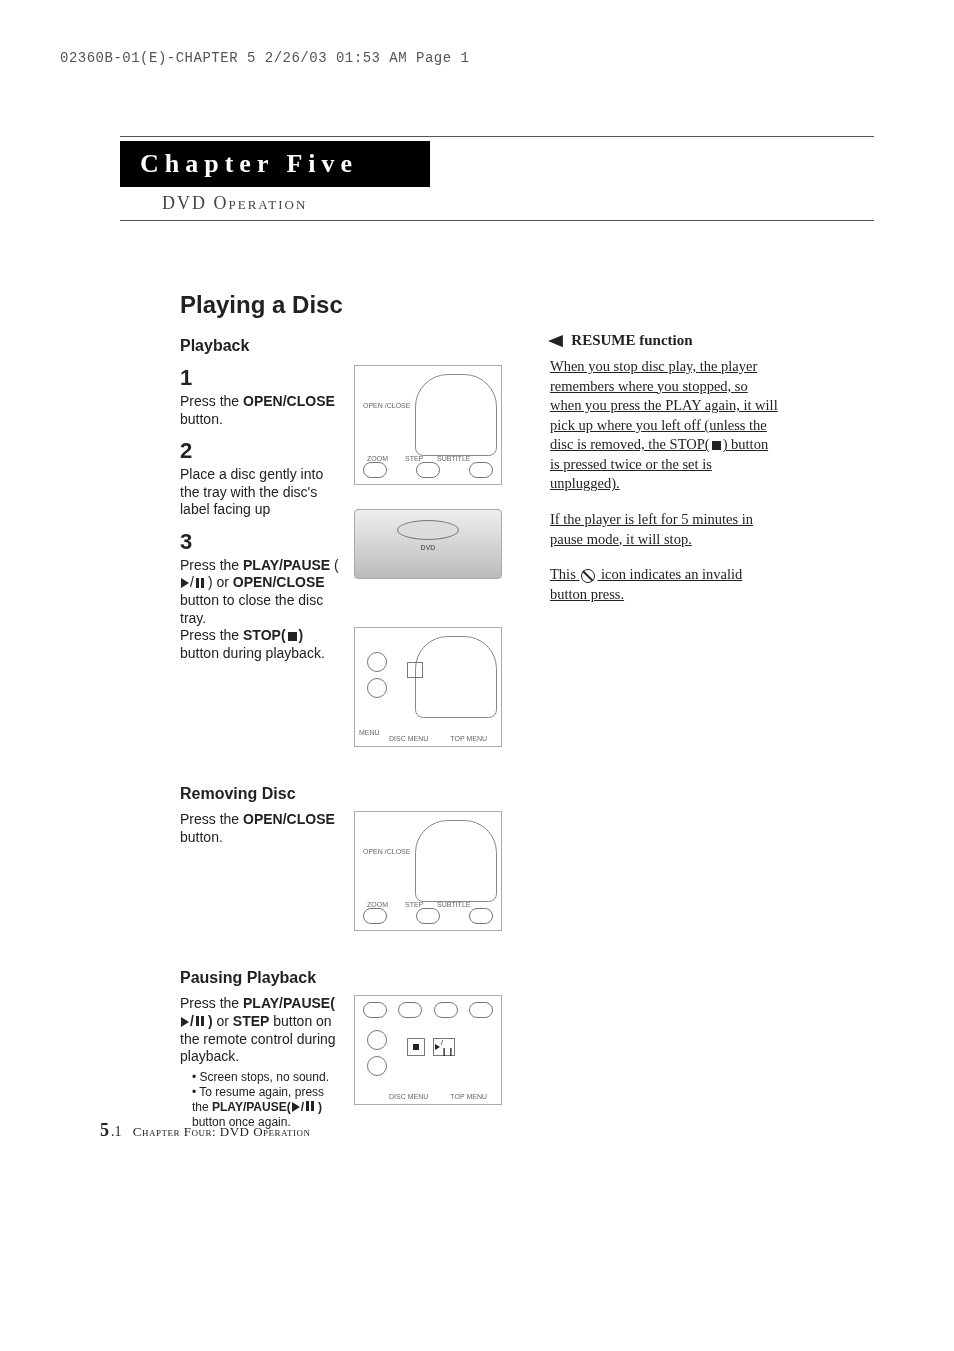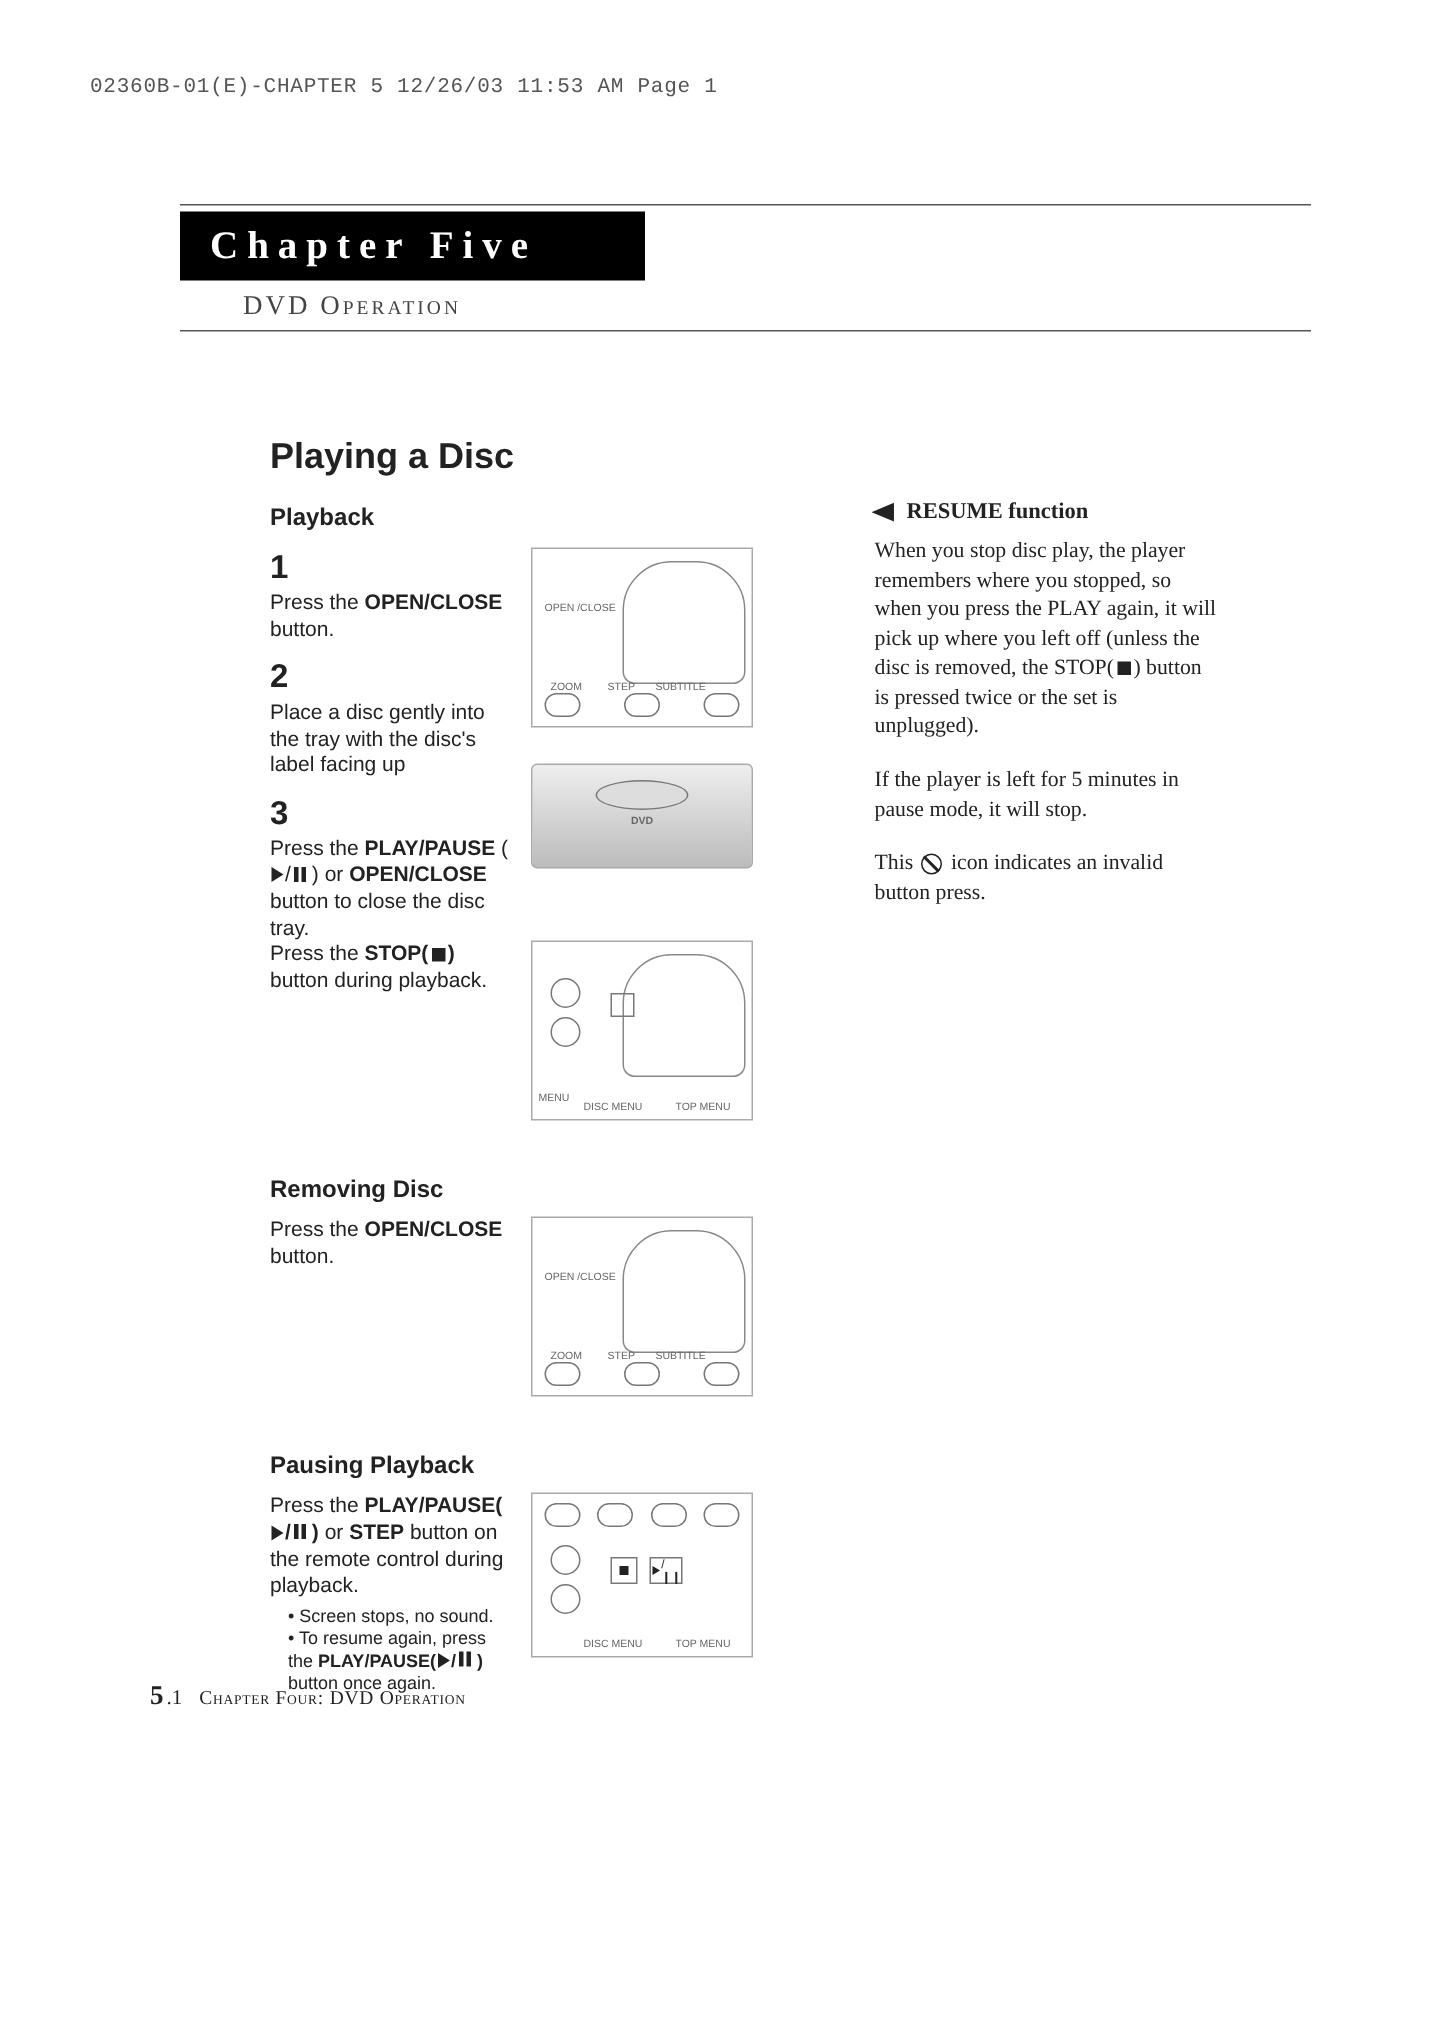--- a/index.html
+++ b/index.html
@@ -55,21 +55,20 @@
   }
   .chapter-rule-bottom {
     border-bottom: 1.5px solid #555;
     width: 100%;
     margin-top: 6px;
   }
   .content {
     display: flex;
     margin-top: 70px;
     margin-left: 120px;
-    gap: 33px;
   }
   .main-col {
     width: 340px;
     flex: none;
   }
   .main-title {
     font-size: 24px;
     font-weight: bold;
     margin-bottom: 18px;
   }
@@ -129,20 +128,21 @@
   }
   .side-heading .pointer {
     display: inline-block;
     transform: scaleX(1.2);
     margin-right: 6px;
   }
   .side-para {
     font-size: 14.5px;
     line-height: 1.35;
     margin-bottom: 16px;
+    text-decoration: underline;
   }
   .footer {
     position: absolute;
     bottom: 210px;
     left: 100px;
     font-family: "Georgia","Times New Roman",serif;
     font-size: 13px;
   }
   .footer .chap-num { font-size: 18px; font-weight: bold; margin-right: 2px; }
   .footer .sub-num { font-size: 14px; margin-right: 8px; }
@@ -183,21 +183,21 @@
   }
   .section-row .figure { position:absolute; right:18px; top:0; }
   .section-row .body-block { width:160px; }
   ul.tight { margin:4px 0 0 0; padding-left:12px; font-size:12px; line-height:1.25; list-style:none; }
   ul.tight li::before { content:"• "; }
 </style>
 </head>
 <body>
 
 <div class="page">
-  <div class="print-header">02360B-01(E)-CHAPTER 5  12/26/03  11:53 AM  Page 1</div>
+  <div class="print-header">02360B-01(E)-CHAPTER 5  2/26/03  01:53 AM  Page 1</div>
 
   <div class="chapter-block">
     <div class="chapter-rule-top"></div>
     <div class="chapter-bar">Chapter Five</div>
     <div class="chapter-sub">DVD Operation</div>
     <div class="chapter-rule-bottom"></div>
   </div>
 
   <div class="content">
     <div class="main-col">

